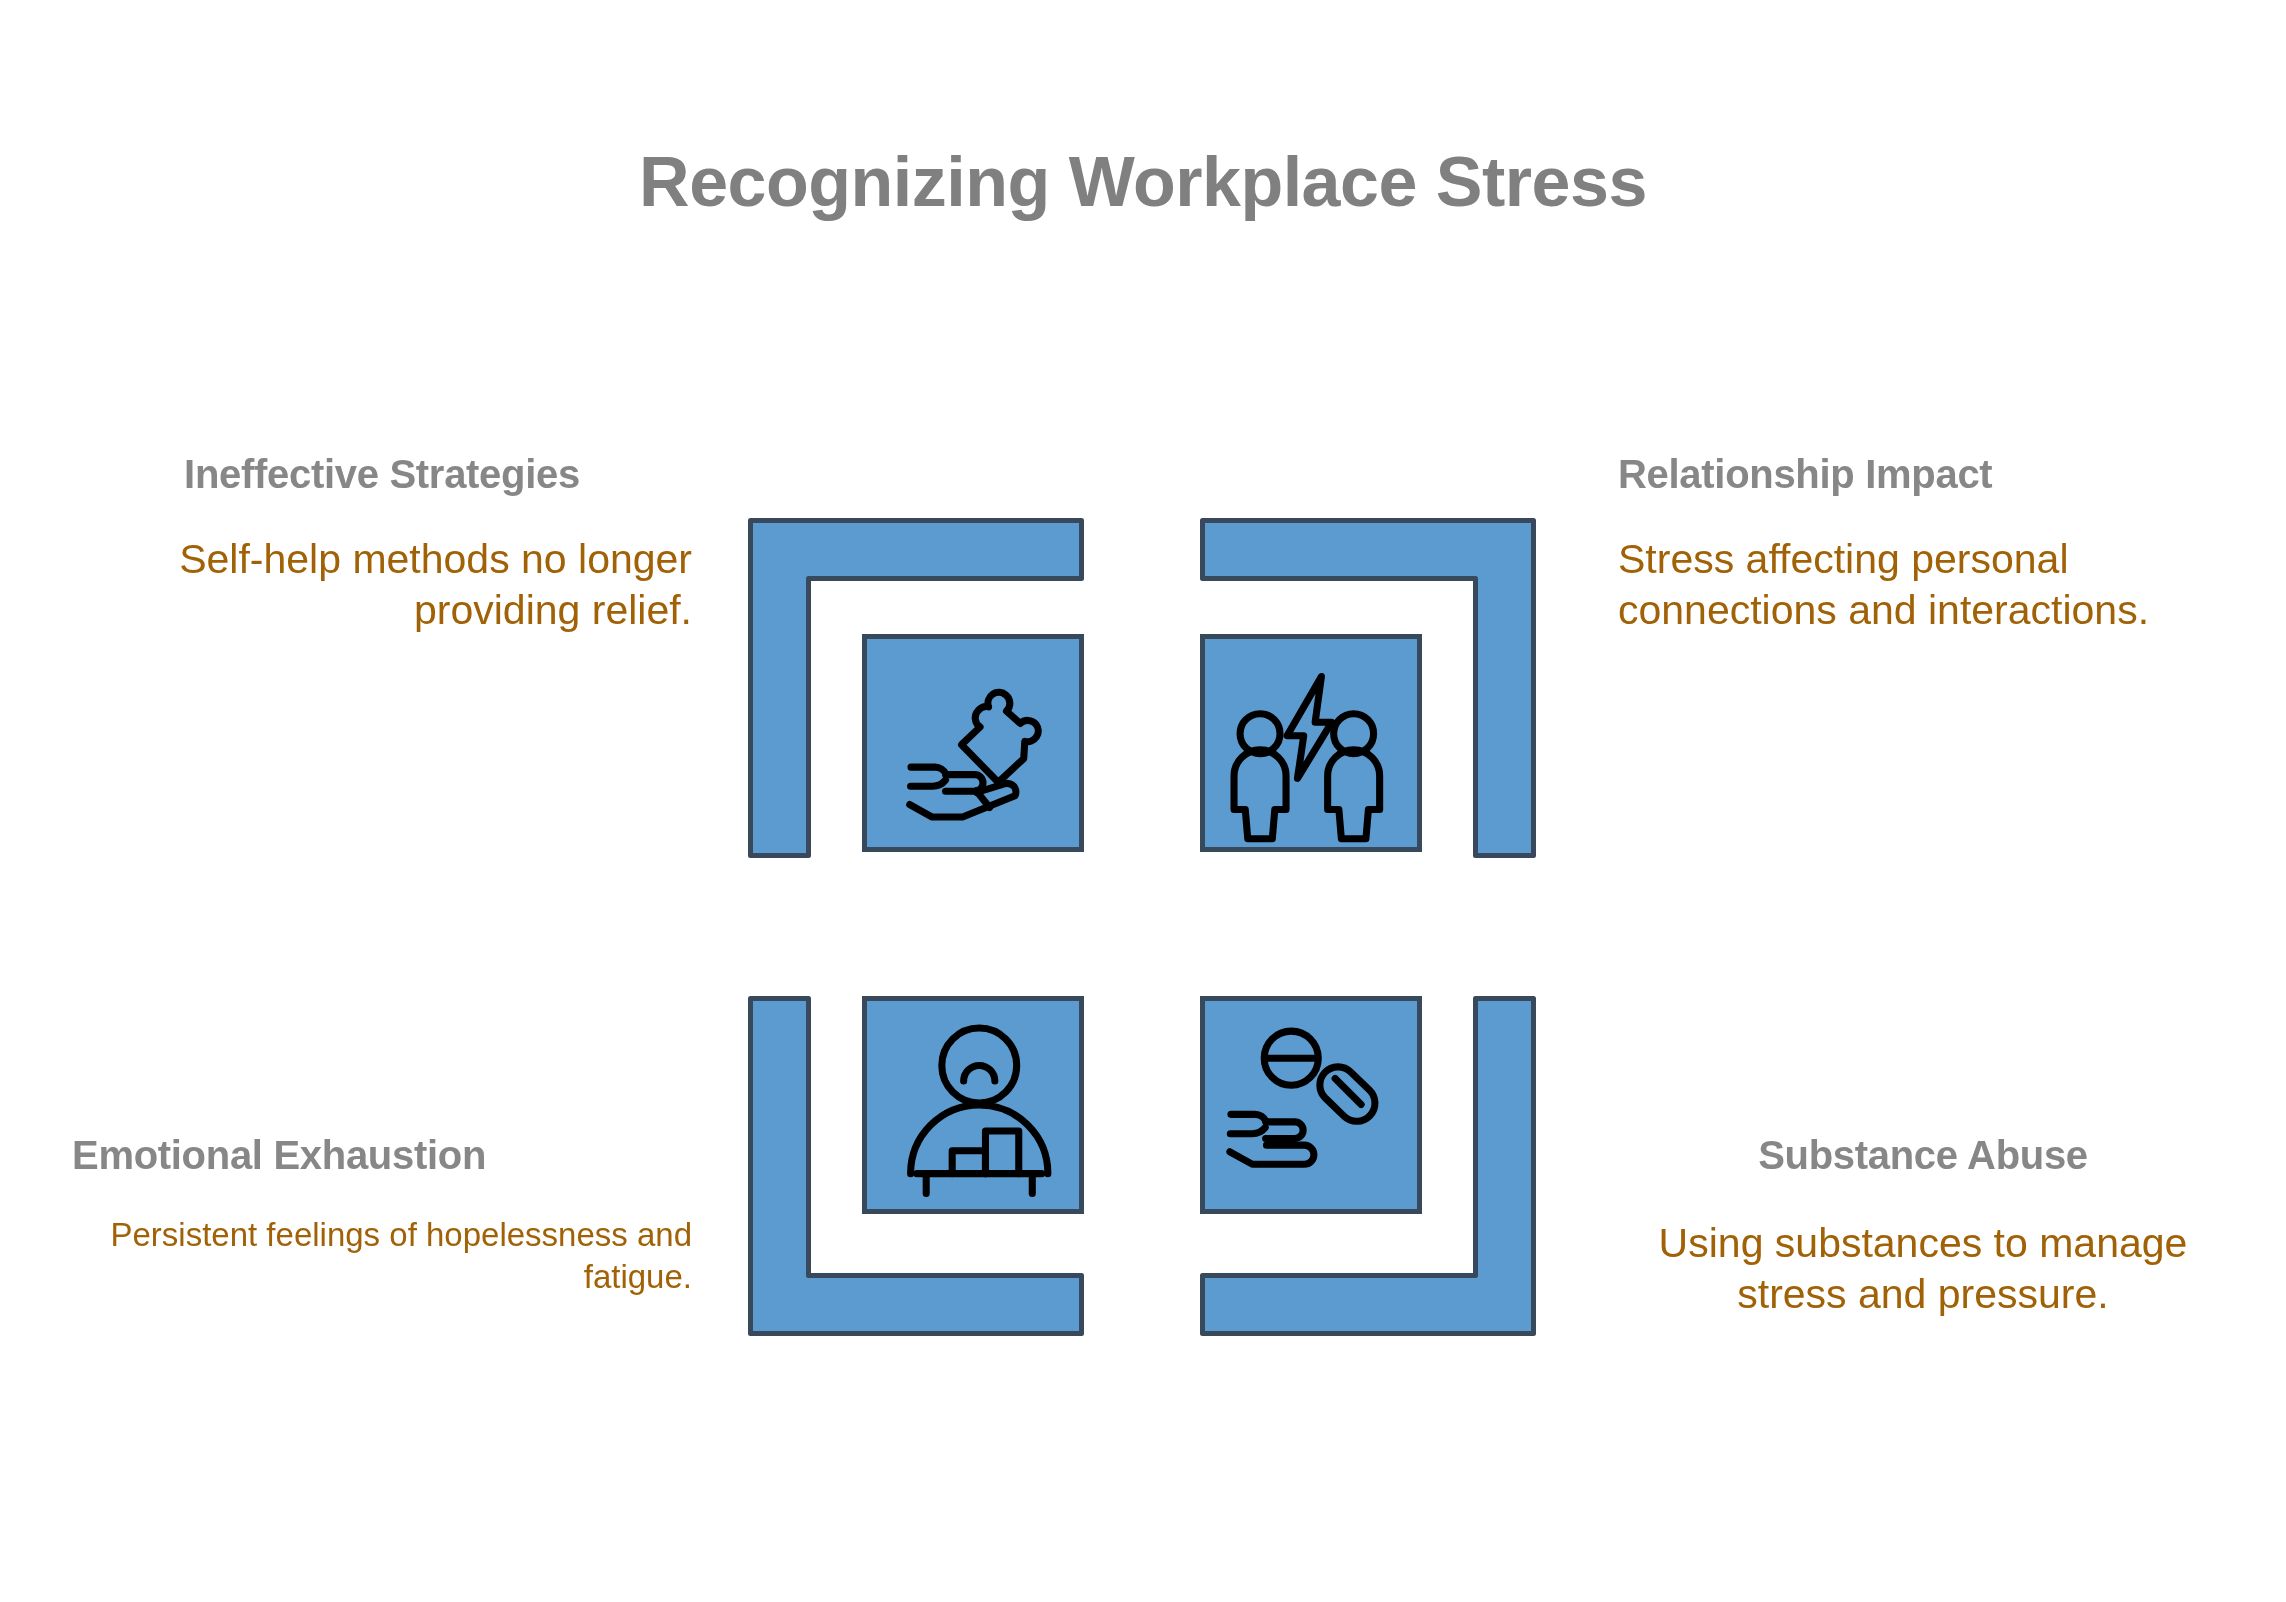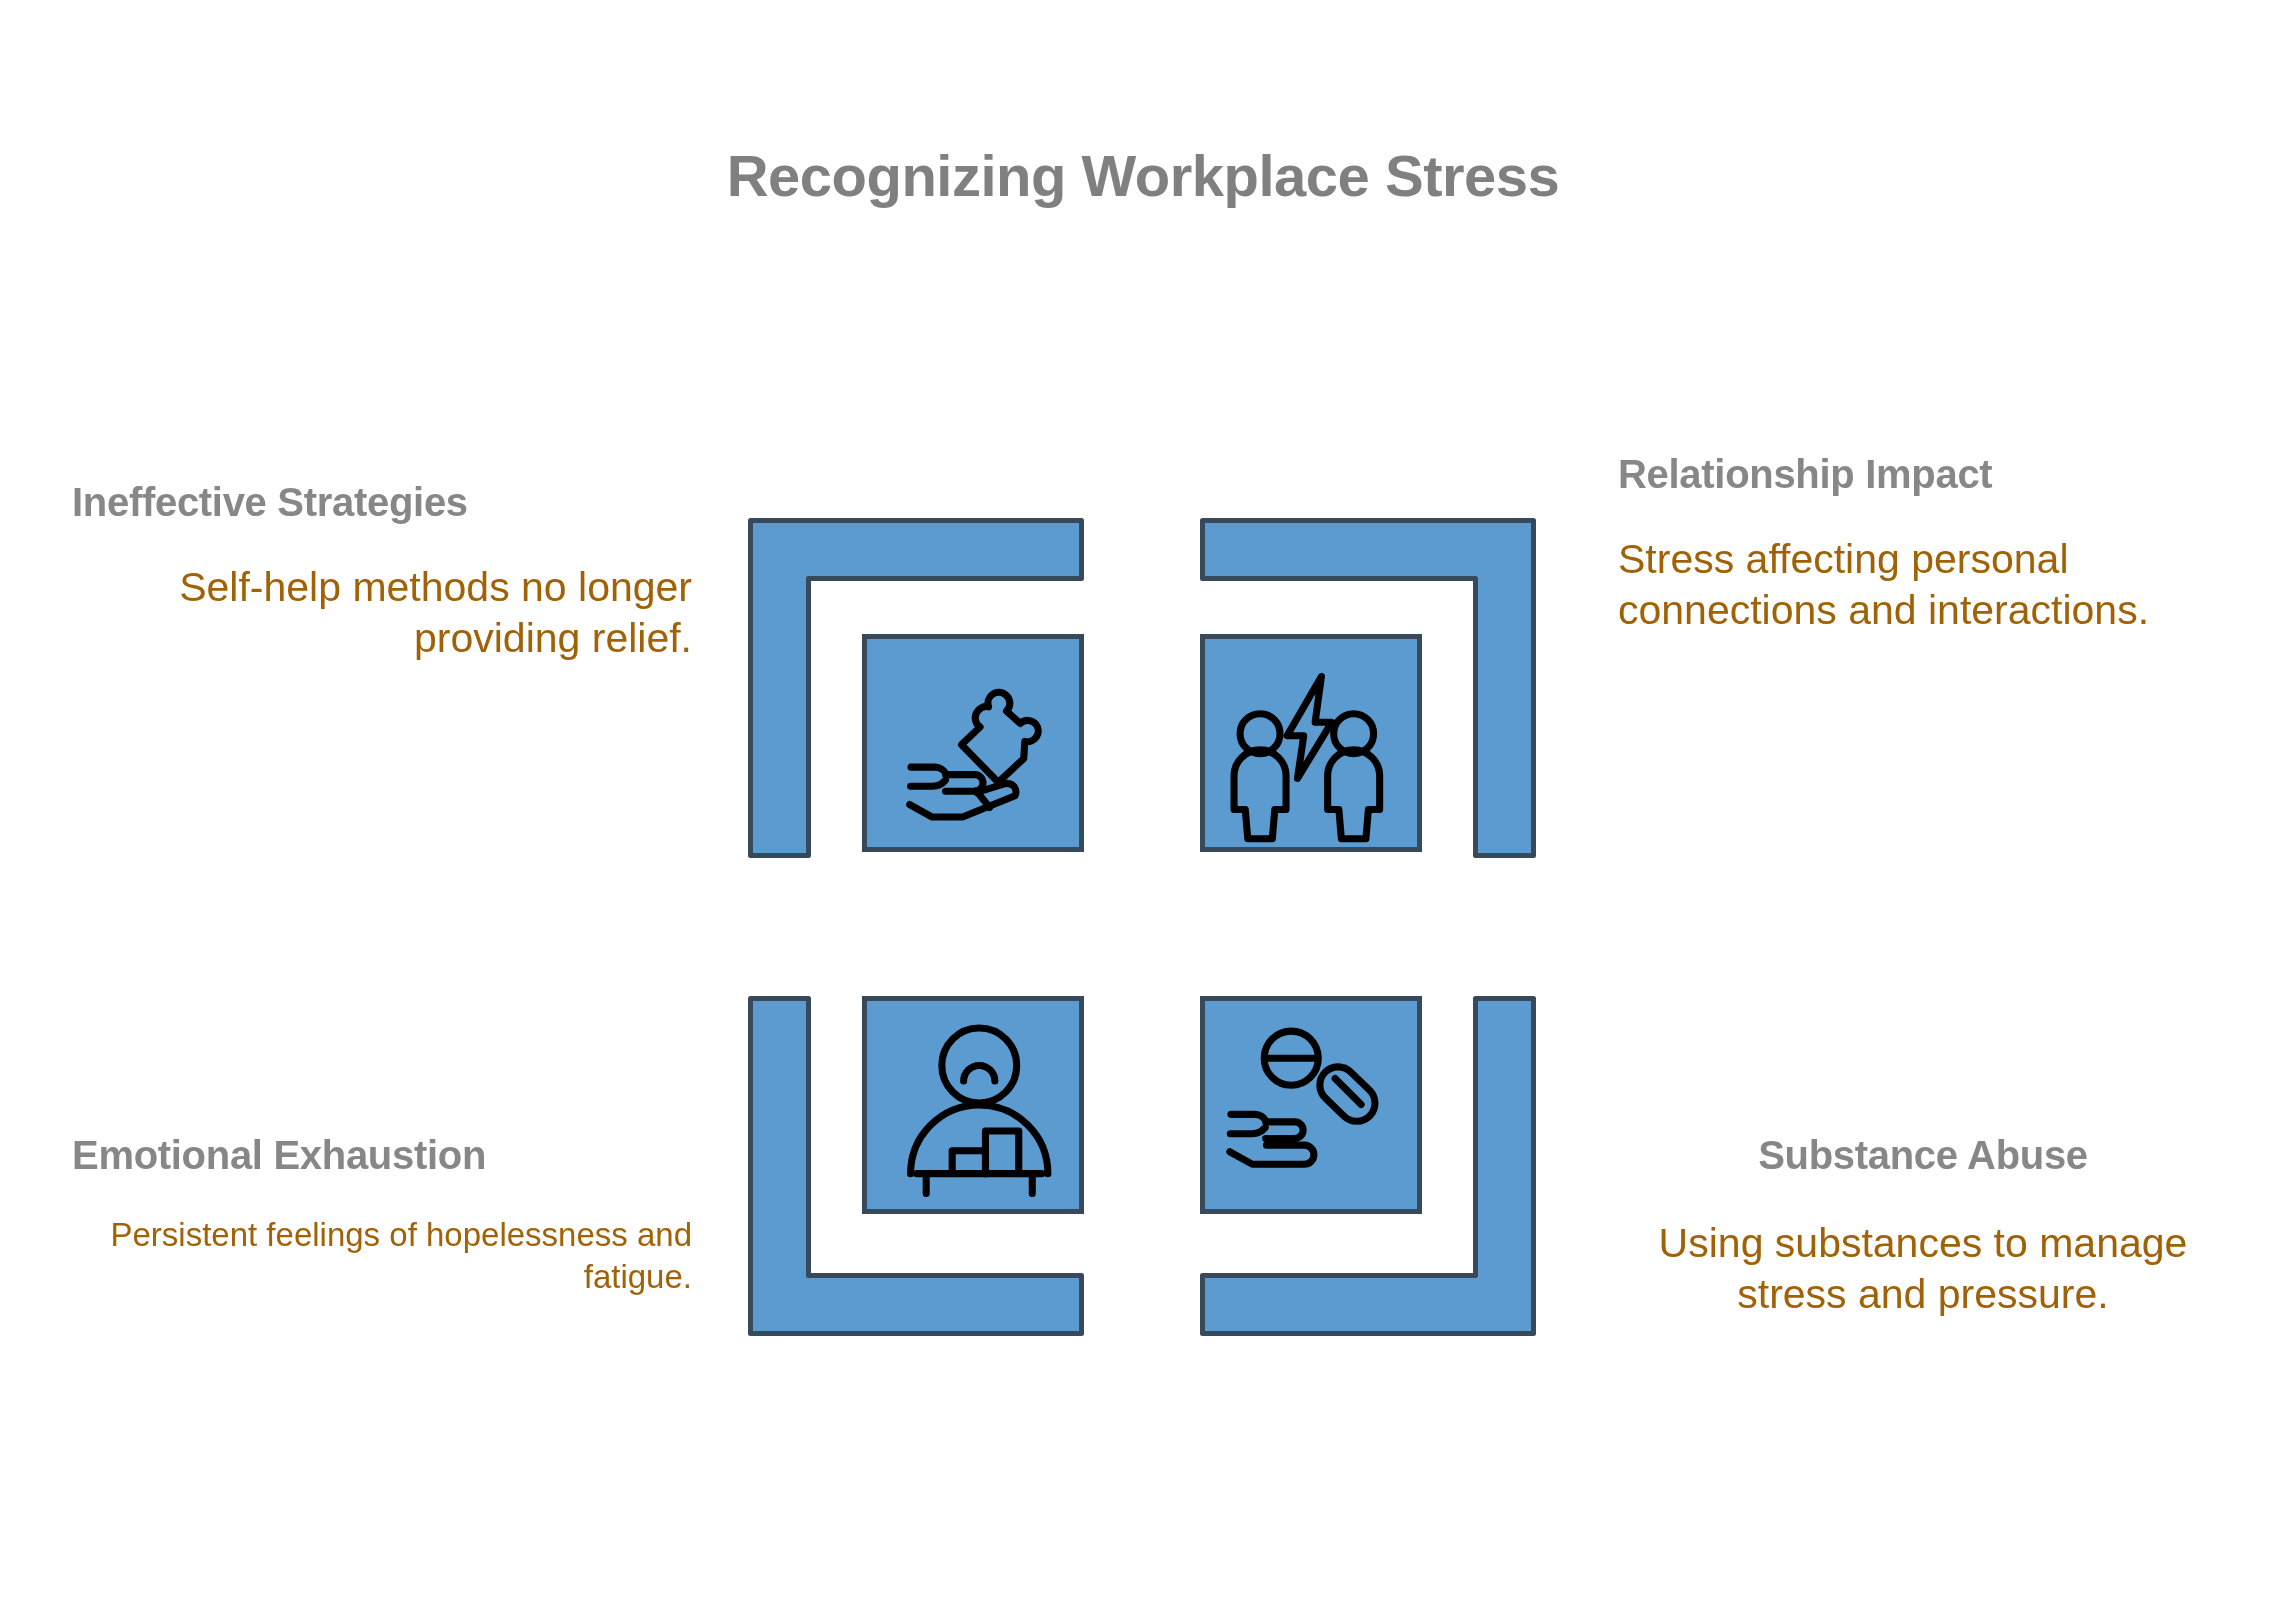--- a/index.html
+++ b/index.html
@@ -19,21 +19,21 @@
     background: #ffffff;
   }
 
   
   #page-title {
     position: absolute;
     top: 142px;
     left: 0;
     width: 2286px;
     text-align: center;
-    font-size: 58px;
+    font-size: 70px;
     font-weight: bold;
     color: #808080;
     letter-spacing: -0.5px;
     white-space: nowrap;
   }
 
   
   .text-block { position: absolute; }
 
   .block-heading {
@@ -46,21 +46,21 @@
 
   .block-body {
     color: #a16207;
     font-size: 41px;
     line-height: 1.25;
     font-weight: normal;
   }
 
   
   #block-ineffective-strategies { left: 72px; top: 452px; width: 620px; text-align: right; }
-  #block-ineffective-strategies .block-heading { margin-bottom: 37px; text-align: left; margin-top: 28px; }
+  #block-ineffective-strategies .block-heading { margin-bottom: 37px; text-align: center; }
   #block-ineffective-strategies .block-body { text-align: right; }
 
   
   #block-relationship-impact { left: 1618px; top: 452px; width: 610px; text-align: left; }
   #block-relationship-impact .block-heading { margin-bottom: 37px; }
 
   
   #block-emotional-exhaustion { left: 72px; top: 1133px; width: 620px; text-align: right; }
   #block-emotional-exhaustion .block-heading { text-align: left; }
   #block-emotional-exhaustion .block-body { font-size: 33px; text-align: right; line-height: 1.26; margin-top: 36px; }

